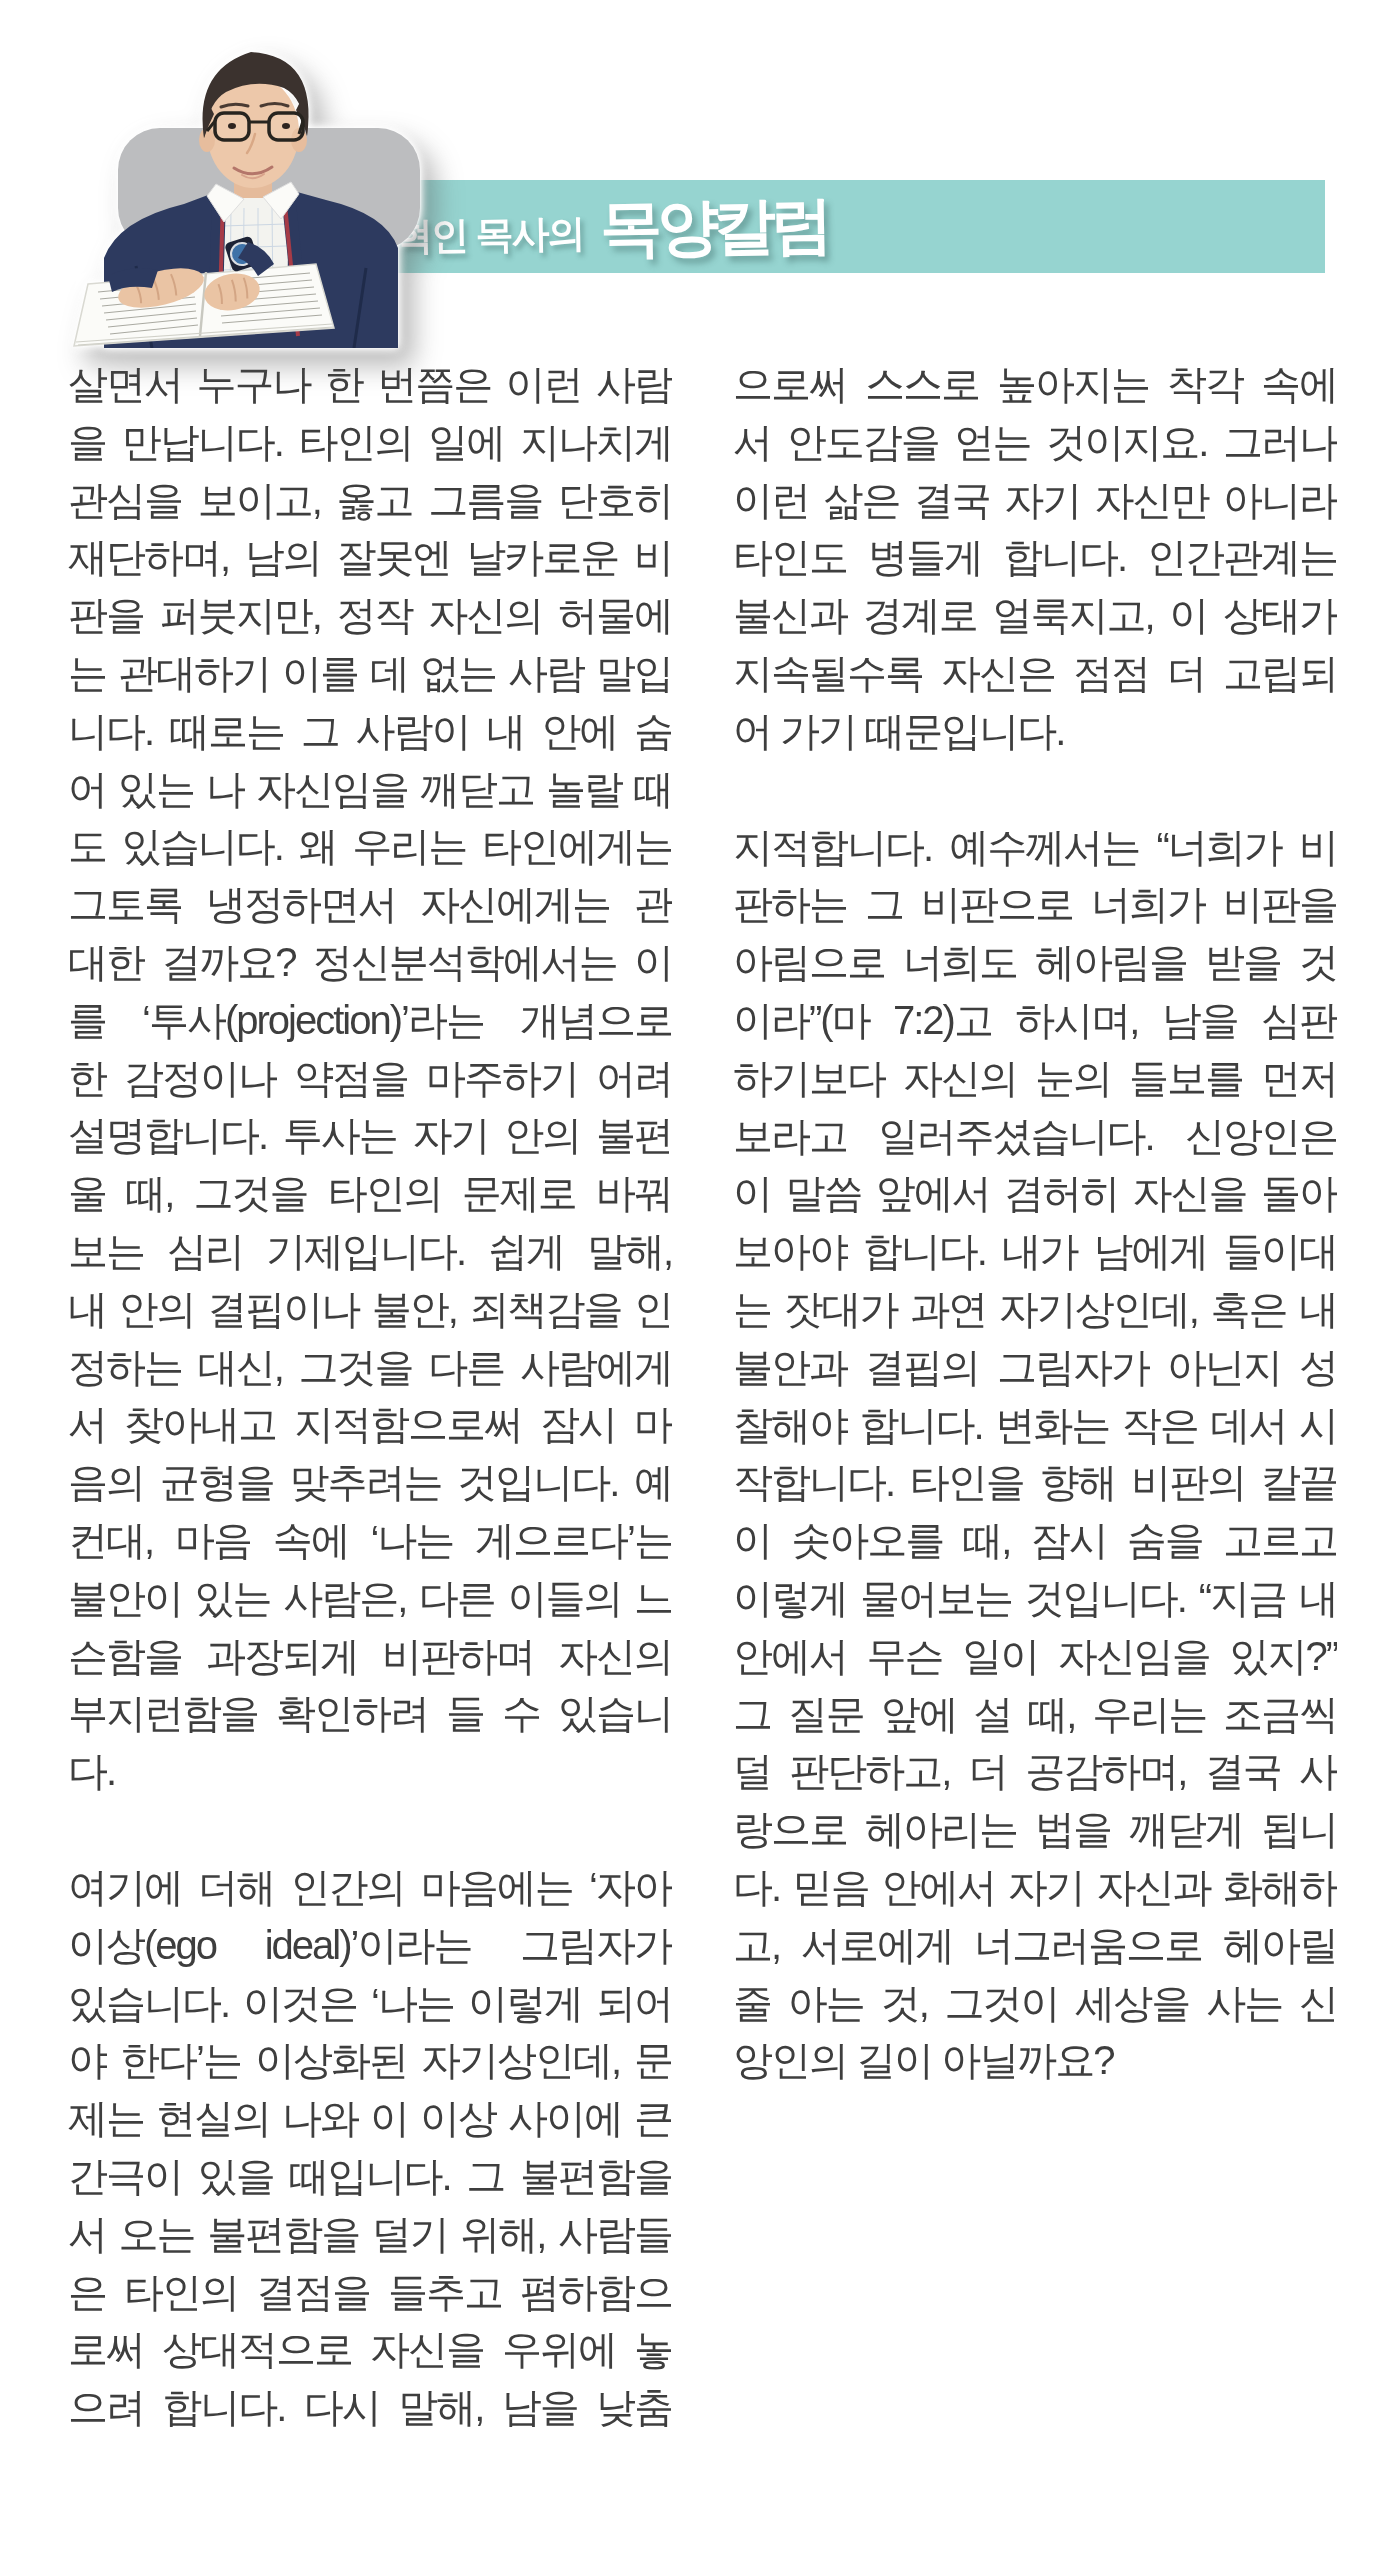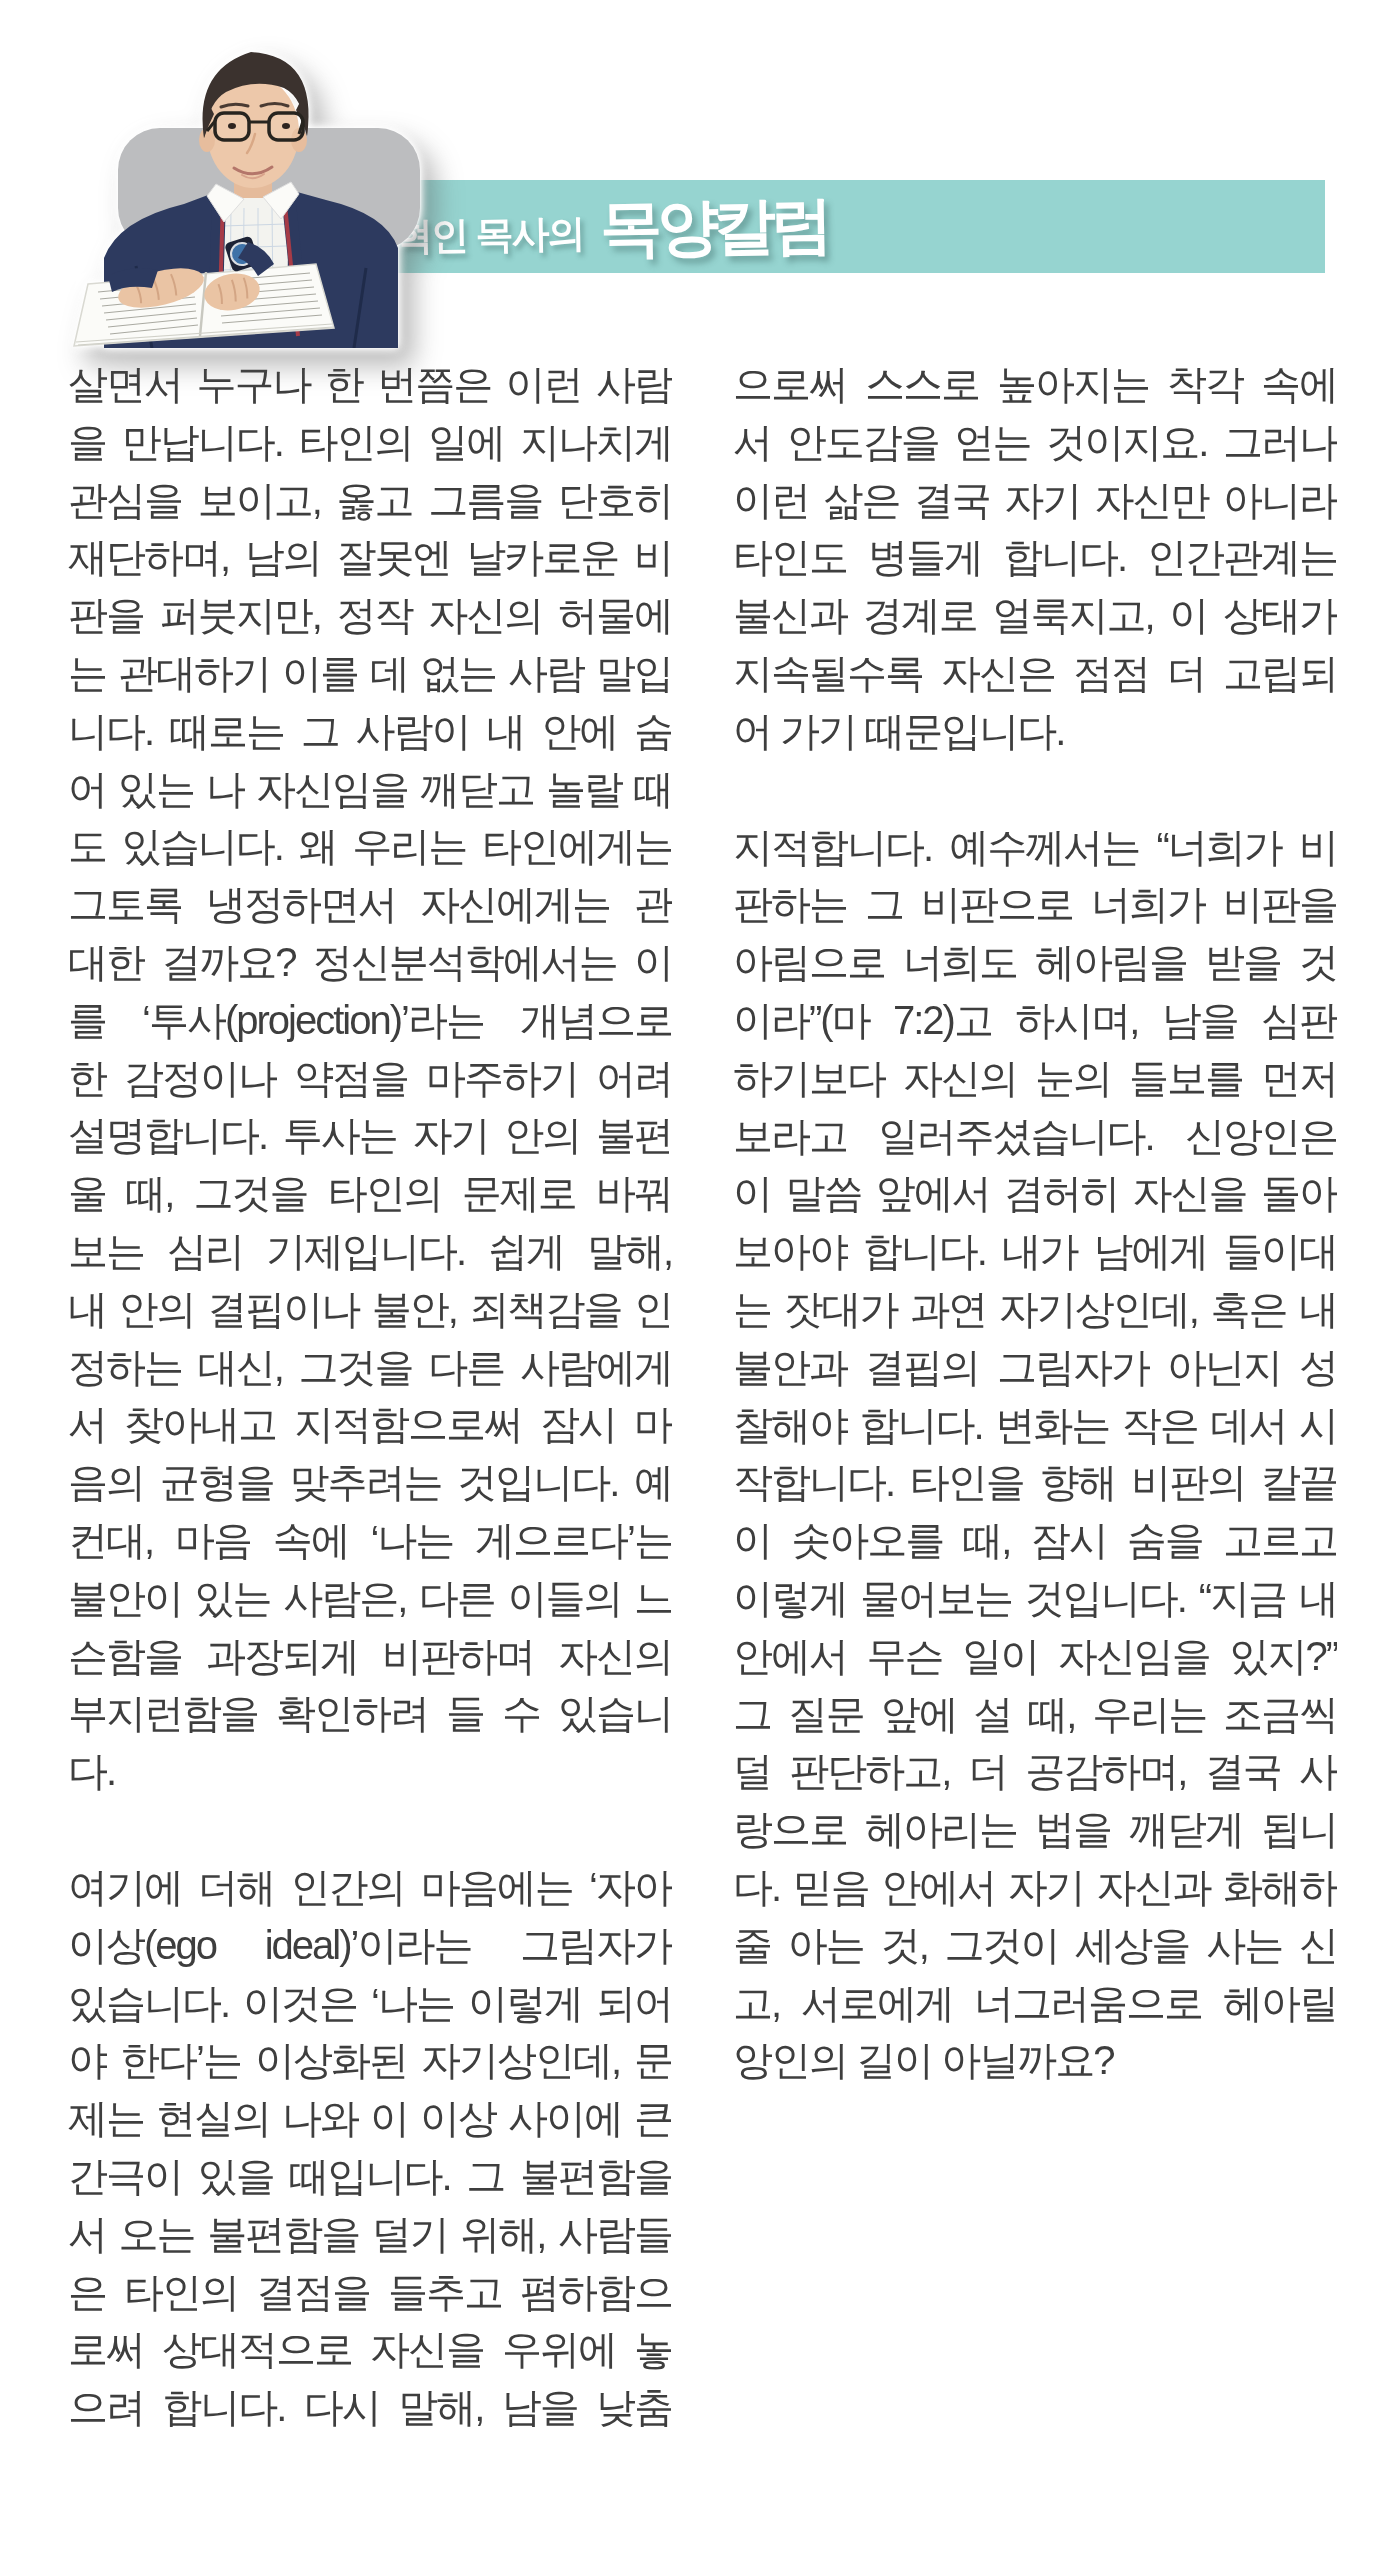--- a/index.html
+++ b/index.html
@@ -206,18 +206,18 @@
         <div class="line">불안과 결핍의 그림자가 아닌지 성</div>
         <div class="line">찰해야 합니다. 변화는 작은 데서 시</div>
         <div class="line">작합니다. 타인을 향해 비판의 칼끝</div>
         <div class="line">이 솟아오를 때, 잠시 숨을 고르고</div>
         <div class="line">이렇게 물어보는 것입니다. “지금 내</div>
         <div class="line">안에서 무슨 일이 자신임을 있지?”</div>
         <div class="line">그 질문 앞에 설 때, 우리는 조금씩</div>
         <div class="line">덜 판단하고, 더 공감하며, 결국 사</div>
         <div class="line">랑으로 헤아리는 법을 깨닫게 됩니</div>
         <div class="line">다. 믿음 안에서 자기 자신과 화해하</div>
+        <div class="line">고, 서로에게 너그러움으로 헤아릴</div>
         <div class="line">줄 아는 것, 그것이 세상을 사는 신</div>
-        <div class="line">고, 서로에게 너그러움으로 헤아릴</div>
         <div class="line flush">앙인의 길이 아닐까요?</div>
       </div>
     </div>
 </div>
 
 </body></html>

